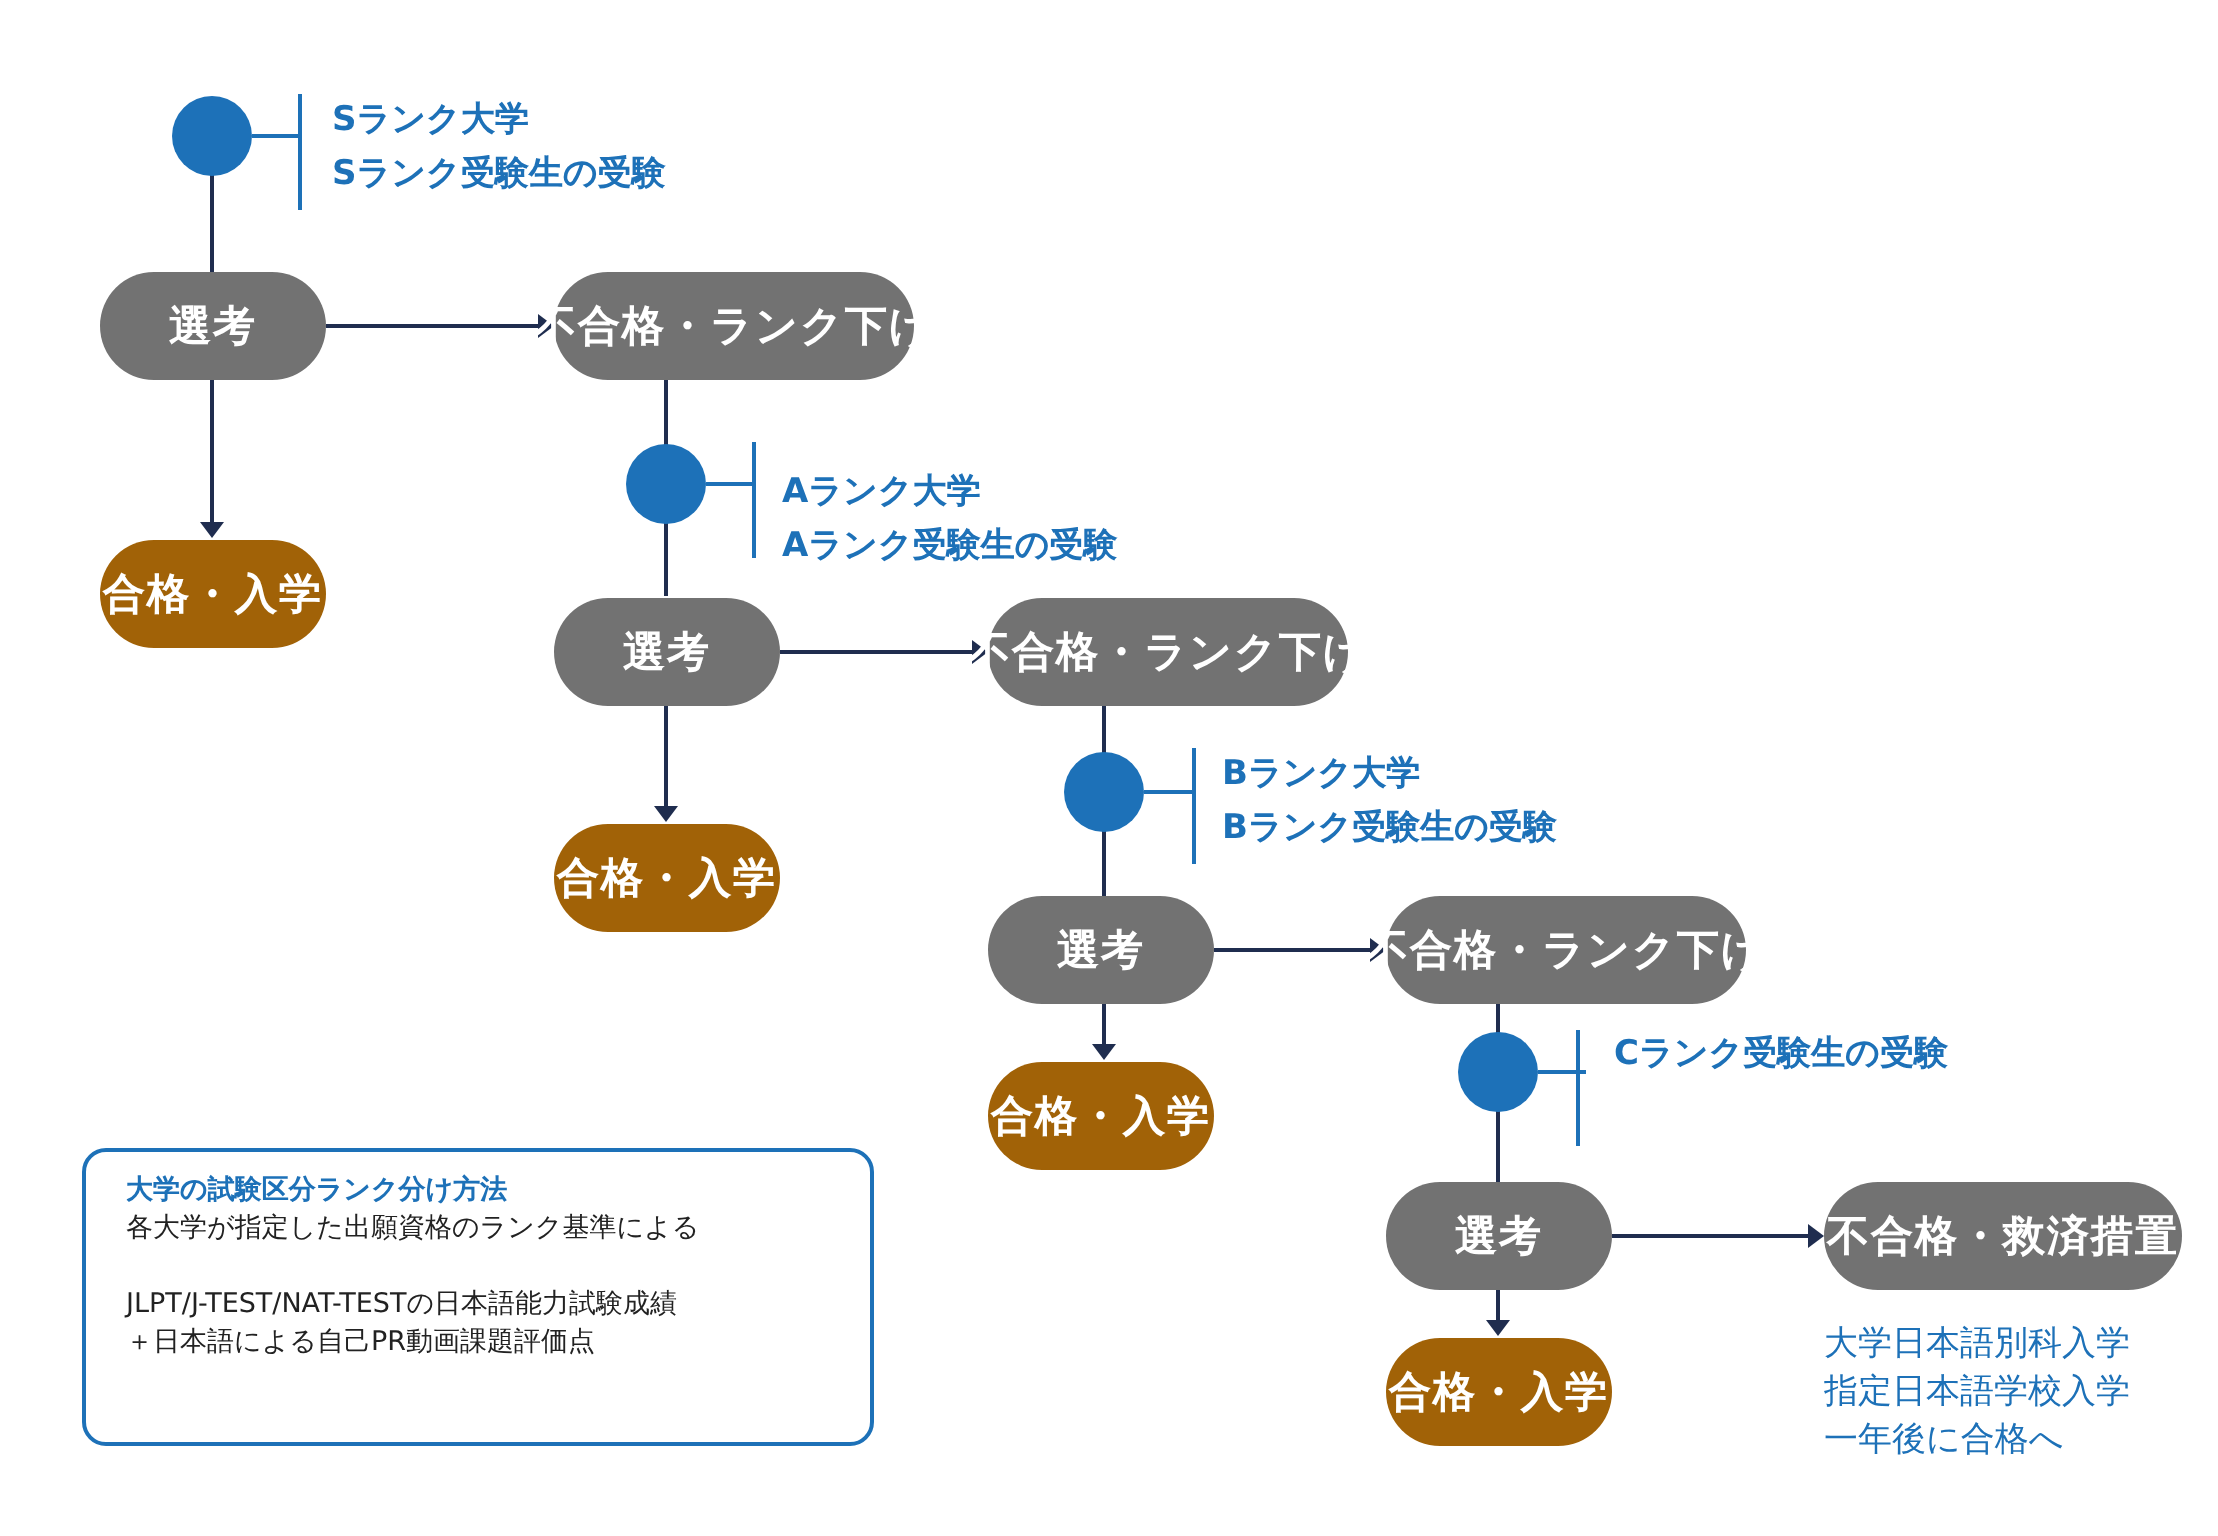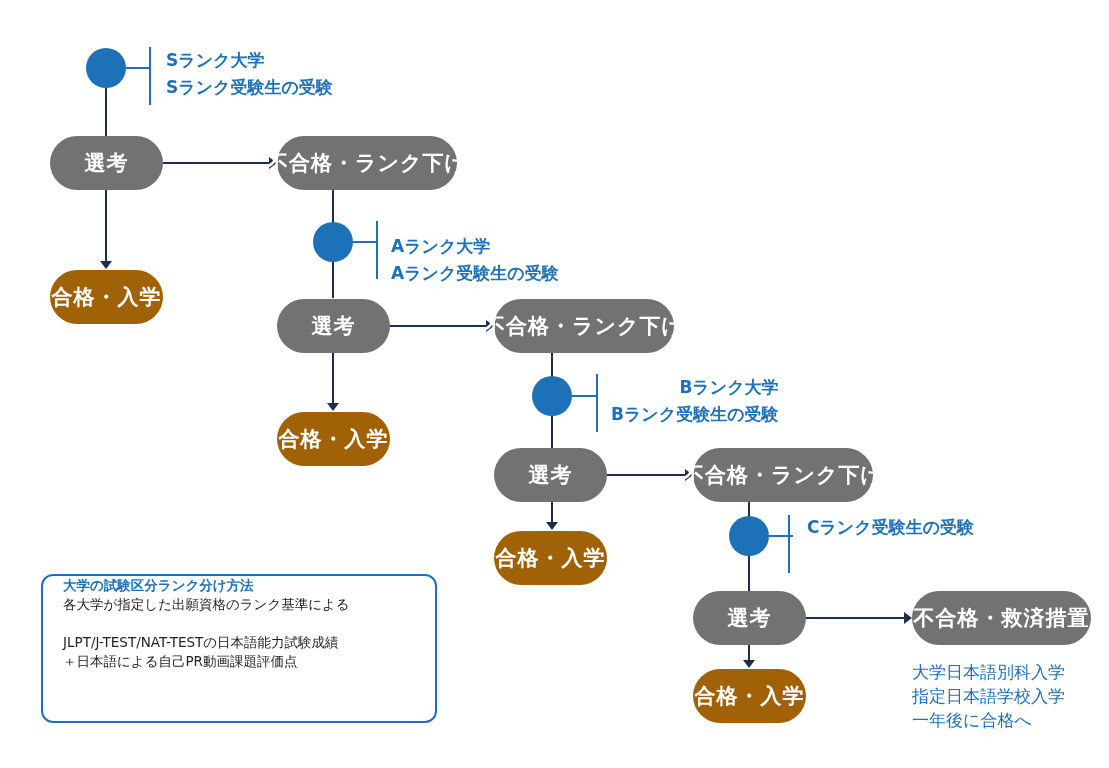--- a/index.html
+++ b/index.html
@@ -12,21 +12,21 @@
   .pill.gray { background:#727272; }
   .pill.blue { background:#a16207; }
   .circle { position:absolute; width:40px; height:40px; border-radius:50%; background:#1d71b8; }
   .vline { position:absolute; width:2px; background:#1f2d4f; }
   .hline { position:absolute; height:2px; background:#1f2d4f; }
   .bline { position:absolute; background:#1d71b8; }
   .rank-label { position:absolute; color:#1d71b8; font-weight:bold; font-size:17px; line-height:27px; white-space:nowrap; }
   .arrow-r { position:absolute; width:0; height:0; border-top:6px solid transparent; border-bottom:6px solid transparent; border-left:8px solid #1f2d4f; }
   .arrow-d { position:absolute; width:0; height:0; border-left:6px solid transparent; border-right:6px solid transparent; border-top:8px solid #1f2d4f; }
   .note-box { position:absolute; left:41px; top:574px; width:396px; height:149px; border:2px solid #1d71b8;
-              border-radius:12px; box-sizing:border-box; padding:0 20px; font-size:13.5px; line-height:19px; }
+              border-radius:12px; box-sizing:border-box; padding:10px 20px; font-size:13.5px; line-height:19px; }
   .note-heading { color:#1d71b8; font-weight:bold; }
   .note-text { color:#222222; }
   .note-gap { height:19px; }
   .rescue { position:absolute; left:912px; top:660px; color:#1d71b8; font-weight:normal; font-size:17px; line-height:24px; white-space:nowrap; }
 </style>
 </head>
 <body>
 
 <div id="canvas">
 
@@ -64,21 +64,21 @@
     <div class="hline" style="left:390px; top:325px; width:96px;"></div>
     <div class="arrow-r" style="left:486px; top:320px;"></div>
     <div class="pill gray" style="left:494px; top:299px; width:180px;">不合格・ランク下げ</div>
   </div>
 
   <div>
     <div class="vline" style="left:551px; top:353px; height:95px;"></div>
     <div class="circle" style="left:532px; top:376px;"></div>
     <div class="bline" style="left:572px; top:395px; width:24px; height:2px;"></div>
     <div class="bline" style="left:596px; top:374px; width:2px; height:58px;"></div>
-    <div class="rank-label" style="left:611px; top:374px;text-align:right;">
+    <div class="rank-label" style="left:611px; top:374px;">
       <div>Bランク大学</div>
       <div>Bランク受験生の受験</div>
     </div>
     <div class="pill gray" style="left:494px; top:448px; width:113px;">選考</div>
     <div class="vline" style="left:551px; top:502px; height:21px;"></div>
     <div class="arrow-d" style="left:546px; top:522px;"></div>
     <div class="pill blue" style="left:494px; top:531px; width:113px;">合格・入学</div>
     <div class="hline" style="left:607px; top:474px; width:78px;"></div>
     <div class="arrow-r" style="left:685px; top:469px;"></div>
     <div class="pill gray" style="left:693px; top:448px; width:180px;">不合格・ランク下げ</div>

